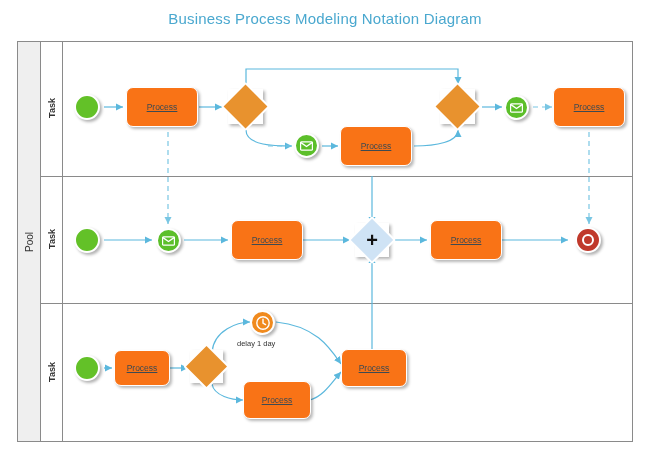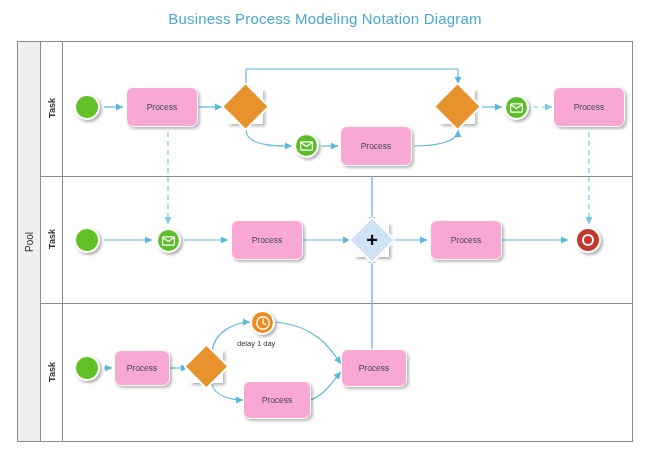--- a/index.html
+++ b/index.html
@@ -24,25 +24,25 @@
   .lane-label span{position:absolute;left:50%;top:50%;
         transform:translate(-50%,-50%) rotate(-90deg);white-space:nowrap;
         font-size:9px;font-weight:bold;color:#333;}
 
   
   svg.flow{position:absolute;left:0;top:0;width:650px;height:459px;
            pointer-events:none;}
 
   
   .node{position:absolute;}
-  .task{border-radius:7px;background:#f9a8d4;
+  .task{border-radius:7px;background:#f97316;
         box-shadow:2px 2px 3px rgba(0,0,0,.28);
         border:1px solid #ffffff;box-sizing:border-box;
         display:flex;align-items:center;justify-content:center;
-        font-size:8.5px;color:#3d4a52;}
+        font-size:8.5px;color:#3d4a52;text-decoration:underline;}
 
   .ev{border-radius:50%;box-sizing:border-box;
       box-shadow:2px 2px 3px rgba(0,0,0,.3);
       display:flex;align-items:center;justify-content:center;}
   .ev-start{background:#63c128;border:2px solid #ffffff;}
   .ev-end{background:#c0392b;border:2px solid #ffffff;}
   .ev-end .inner{width:56%;height:56%;border-radius:50%;
       border:2.2px solid #ffffff;box-sizing:border-box;}
   .ev-msg{background:#5cbf2a;border:2px solid #ffffff;}
   .ev-timer{background:#f08a1e;border:2px solid #ffffff;}

